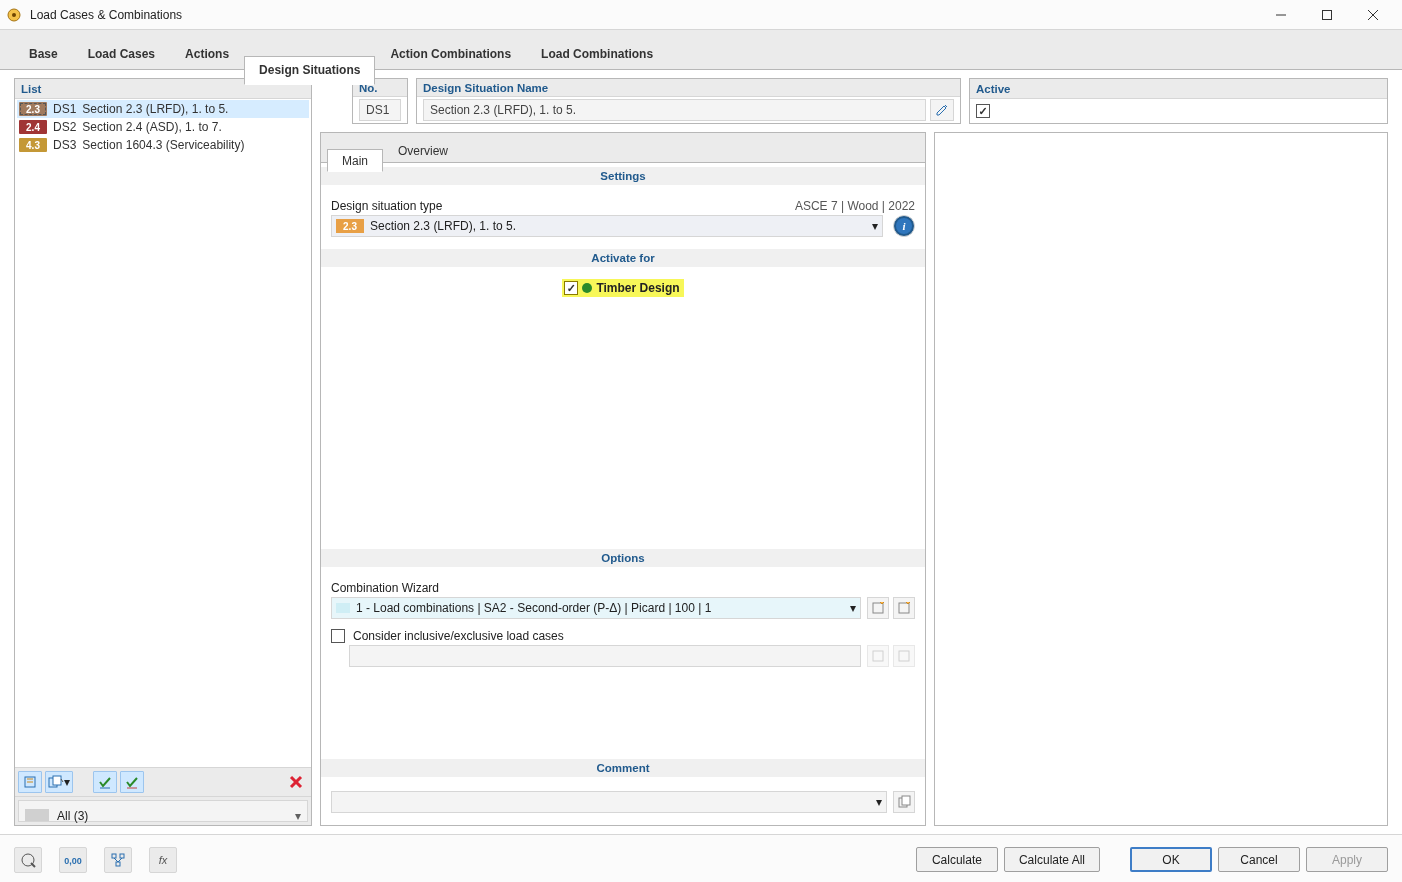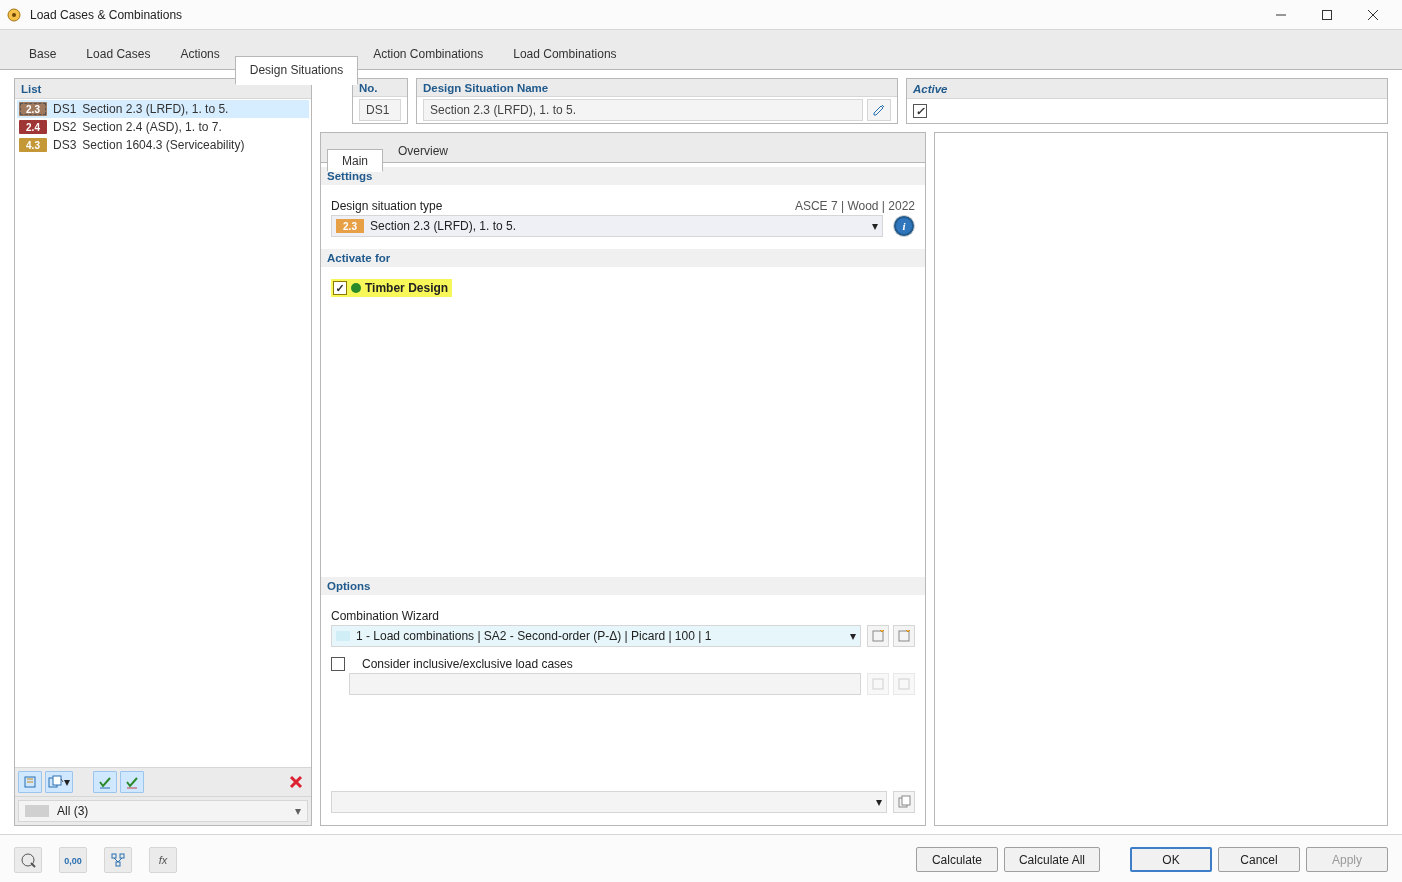--- a/index.html
+++ b/index.html
@@ -27,55 +27,55 @@
 
   
   .titlebar{height:30px;background:#fbfbfb;border-bottom:1px solid var(--border-light);display:flex;align-items:center;padding:0 6px;text-align:right;}
   .titlebar .app-icon{width:16px;height:16px;margin-right:8px;display:inline-flex;align-items:center;justify-content:center;}
   .titlebar .title{flex:0 0 auto;}
   .titlebar .spacer{flex:1;}
   .titlebar .winbtn{width:46px;height:30px;display:flex;align-items:center;justify-content:center;}
 
   
   .top-tabs-wrap{background:var(--bg-grey2);border-bottom:1px solid var(--border);padding:10px 14px 0 14px;display:flex;gap:0;}
-  .top-tab{padding:6px 14px 7px;border:1px solid transparent;border-bottom:none;color:#333;cursor:default;}
+  .top-tab{padding:6px 14px 7px;border:1px solid transparent;border-bottom:none;color:#333;cursor:default;font-weight:bold;}
   .top-tab.active{background:#fff;border-color:var(--border);border-bottom:1px solid #fff;position:relative;top:16px;}
   
   
   .workspace{display:flex;gap:8px;padding:8px 14px 8px 14px;height:calc(100% - 30px - 38px - 50px);} 
 
   
   .left-panel{width:298px;display:flex;flex-direction:column;border:1px solid var(--border);background:#fff;}
   .panel-header{height:20px;background:var(--bg-grey2);border-bottom:1px solid var(--border-light);color:var(--txt-heading);padding:2px 6px;font-weight:600;font-size:11.5px;display:flex;align-items:center;}
   .list-items{flex:1;overflow:auto;padding:1px 2px;background:#fff;}
   .list-row{display:flex;align-items:center;height:18px;padding:0 2px;gap:6px;}
   .list-row.selected{background:var(--bg-sel-row);}
   .badge{display:inline-flex;align-items:center;justify-content:center;min-width:28px;height:14px;font-size:10px;font-weight:600;color:#fff;border-radius:1px;}
   .badge.selected-frame{outline:1px dashed #555;outline-offset:-2px;}
   .list-code{color:#333;}
   .list-desc{color:#333;}
   .left-toolbar{border-top:1px solid var(--border-light);display:flex;align-items:center;padding:3px 3px;gap:3px;background:var(--bg-grey2);}
   .tool-btn{width:24px;height:22px;background:var(--bg-sel);border:1px solid #9cc5ee;display:flex;align-items:center;justify-content:center;border-radius:1px;}
   .tool-btn.ghost{background:#e9e9e9;border-color:#c9c9c9;}
   .tool-btn.wide{width:28px;}
   .left-filter{border-top:1px solid var(--border-light);background:var(--bg-grey2);padding:3px;}
-  .dropdown{height:22px;width:100%;background:var(--bg-field);border:1px solid var(--border-light);display:flex;align-items:center;padding:8px 6px;justify-content:space-between;}
+  .dropdown{height:22px;width:100%;background:var(--bg-field);border:1px solid var(--border-light);display:flex;align-items:flex-start;padding:8px 6px;justify-content:space-between;}
   .dropdown .chev{opacity:.7;}
 
   
   .right-side{flex:1;display:flex;flex-direction:column;gap:8px;}
   .row-top{display:flex;gap:8px;height:46px;padding-left:32px;}
   .pane{border:1px solid var(--border);background:#fff;display:flex;flex-direction:column;}
   .pane .panel-header{height:20px;background:var(--bg-grey2);}
   .pane .pane-body{flex:1;display:flex;align-items:center;padding:2px 6px;}
   .pane-no{width:56px;}
   .pane-name{flex:1;}
   .textbox{height:22px;background:var(--bg-field);border:1px solid var(--border-light);padding:0 6px;flex:1;display:flex;align-items:center;color:#444;}
   .iconbtn{width:24px;height:22px;background:var(--bg-field);border:1px solid var(--border-light);display:flex;align-items:center;justify-content:center;margin-left:4px;}
-  .pane-active{width:482px;font-style:italic;}
+  .pane-active{width:419px;}
   .chk{width:14px;height:14px;border:1px solid #555;display:inline-flex;align-items:center;justify-content:center;background:#fff;}
   .chk.checked::after{content:"✓";font-size:11px;line-height:1;color:#333;font-weight:700;}
 
   
   .row-main{flex:1;display:flex;gap:8px;min-height:0;}
   .maincol-left{flex:1;display:flex;flex-direction:column;border:1px solid var(--border);background:#fff;}
   .maincol-right{width:454px;border:1px solid var(--border);background:#fff;}
   .sub-tabs{display:flex;background:var(--bg-grey2);border-bottom:1px solid var(--border);padding:6px 6px 0 6px;gap:0;height:30px;}
   .sub-tab{padding:4px 14px 5px;border:1px solid transparent;border-bottom:none;color:#333;}
   .sub-tab.active{background:#fff;border-color:var(--border);border-bottom:1px solid #fff;position:relative;top:10px;}
@@ -84,23 +84,23 @@
   .form-row{display:flex;align-items:center;gap:6px;margin:2px 0;}
   .form-row .lbl{flex:0 0 auto;}
   .form-row .rlabel{margin-left:auto;color:#555;}
   .select-like{height:22px;background:#eef0f5;border:1px solid var(--border-light);display:flex;align-items:center;padding:0 4px;gap:6px;flex:1;justify-content:space-between;}
   .select-like .lefting{display:flex;align-items:center;gap:6px;}
   .info-btn{width:22px;height:22px;border:1px solid var(--border-light);border-radius:50%;background:var(--txt-heading);color:#fff;display:flex;align-items:center;justify-content:center;font-weight:700;margin-left:4px;}
   .info-btn svg{display:block;}
   .small-badge{min-width:28px;height:14px;font-size:10px;color:#fff;font-weight:600;display:flex;align-items:center;justify-content:center;}
   .highlight{background:#f7f759;display:inline-flex;align-items:center;padding:2px 4px 2px 2px;gap:4px;}
   .dot{width:10px;height:10px;border-radius:50%;background:#2a8a2a;display:inline-block;}
-  .checkbox-line{display:flex;align-items:center;gap:17px;}
+  .checkbox-line{display:flex;align-items:center;gap:8px;}
   .spacer-flex{flex:1;}
-  .main-scroll{flex:1;display:flex;flex-direction:column;min-height:0;}
+  .main-scroll{flex:1;display:flex;flex-direction:column;min-height:0;text-align:center;}
   .main-middle{flex:1;}
   .flex-icons{display:flex;gap:4px;}
   .small-iconbtn{width:22px;height:22px;border:1px solid var(--border-light);background:var(--bg-field);display:flex;align-items:center;justify-content:center;}
   .small-iconbtn.disabled{opacity:.55;}
   
   
   .footer{height:50px;border-top:1px solid var(--border-light);background:#fbfbfb;display:flex;align-items:center;padding:0 14px;gap:6px;}
   .footer .left-cluster{display:flex;gap:17px;}
   .ft-btn{width:28px;height:26px;border:1px solid var(--border-light);background:var(--bg-grey2);display:flex;align-items:center;justify-content:center;border-radius:2px;}
   .footer .spacer{flex:1;}
@@ -340,20 +340,21 @@
                     <svg width="14" height="14">
                       <rect x="2" y="2" width="10" height="10" fill="none" stroke="#aaa"></rect>
                     </svg>
                   </div>
               </div>
             </div>
           </div>
 
           <div style="flex:0 0 80px"></div>
 
+          <div class="section-title">Comment</div>
           <div class="region" style="padding-bottom:10px">
             <div class="form-row">
               <div class="select-like" style="background:var(--bg-field)">
                 <span></span>
                 <span class="chev">▾</span>
               </div>
               <div class="small-iconbtn">
                   <svg width="14" height="14">
                     <rect x="2" y="3" width="8" height="9" fill="none" stroke="#888"></rect>
                     <rect x="5" y="1" width="8" height="9" fill="#fff" stroke="#888"></rect>

